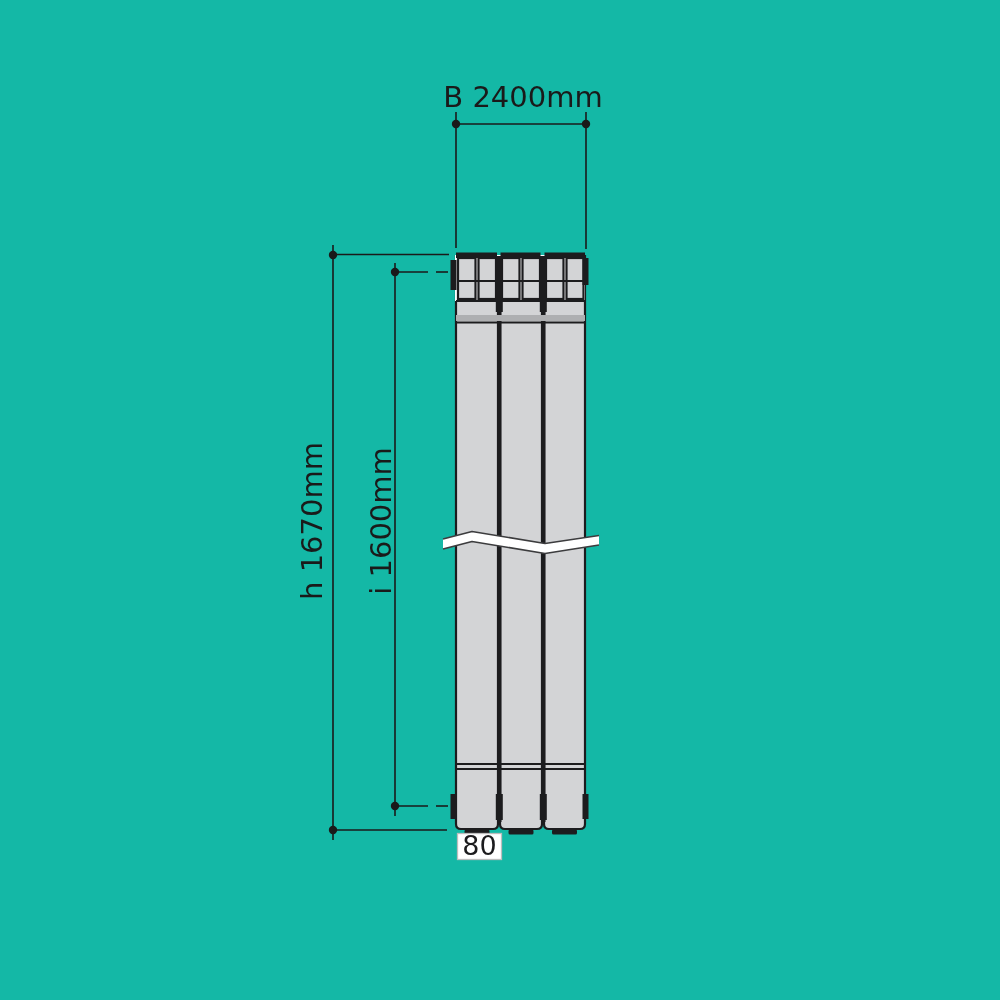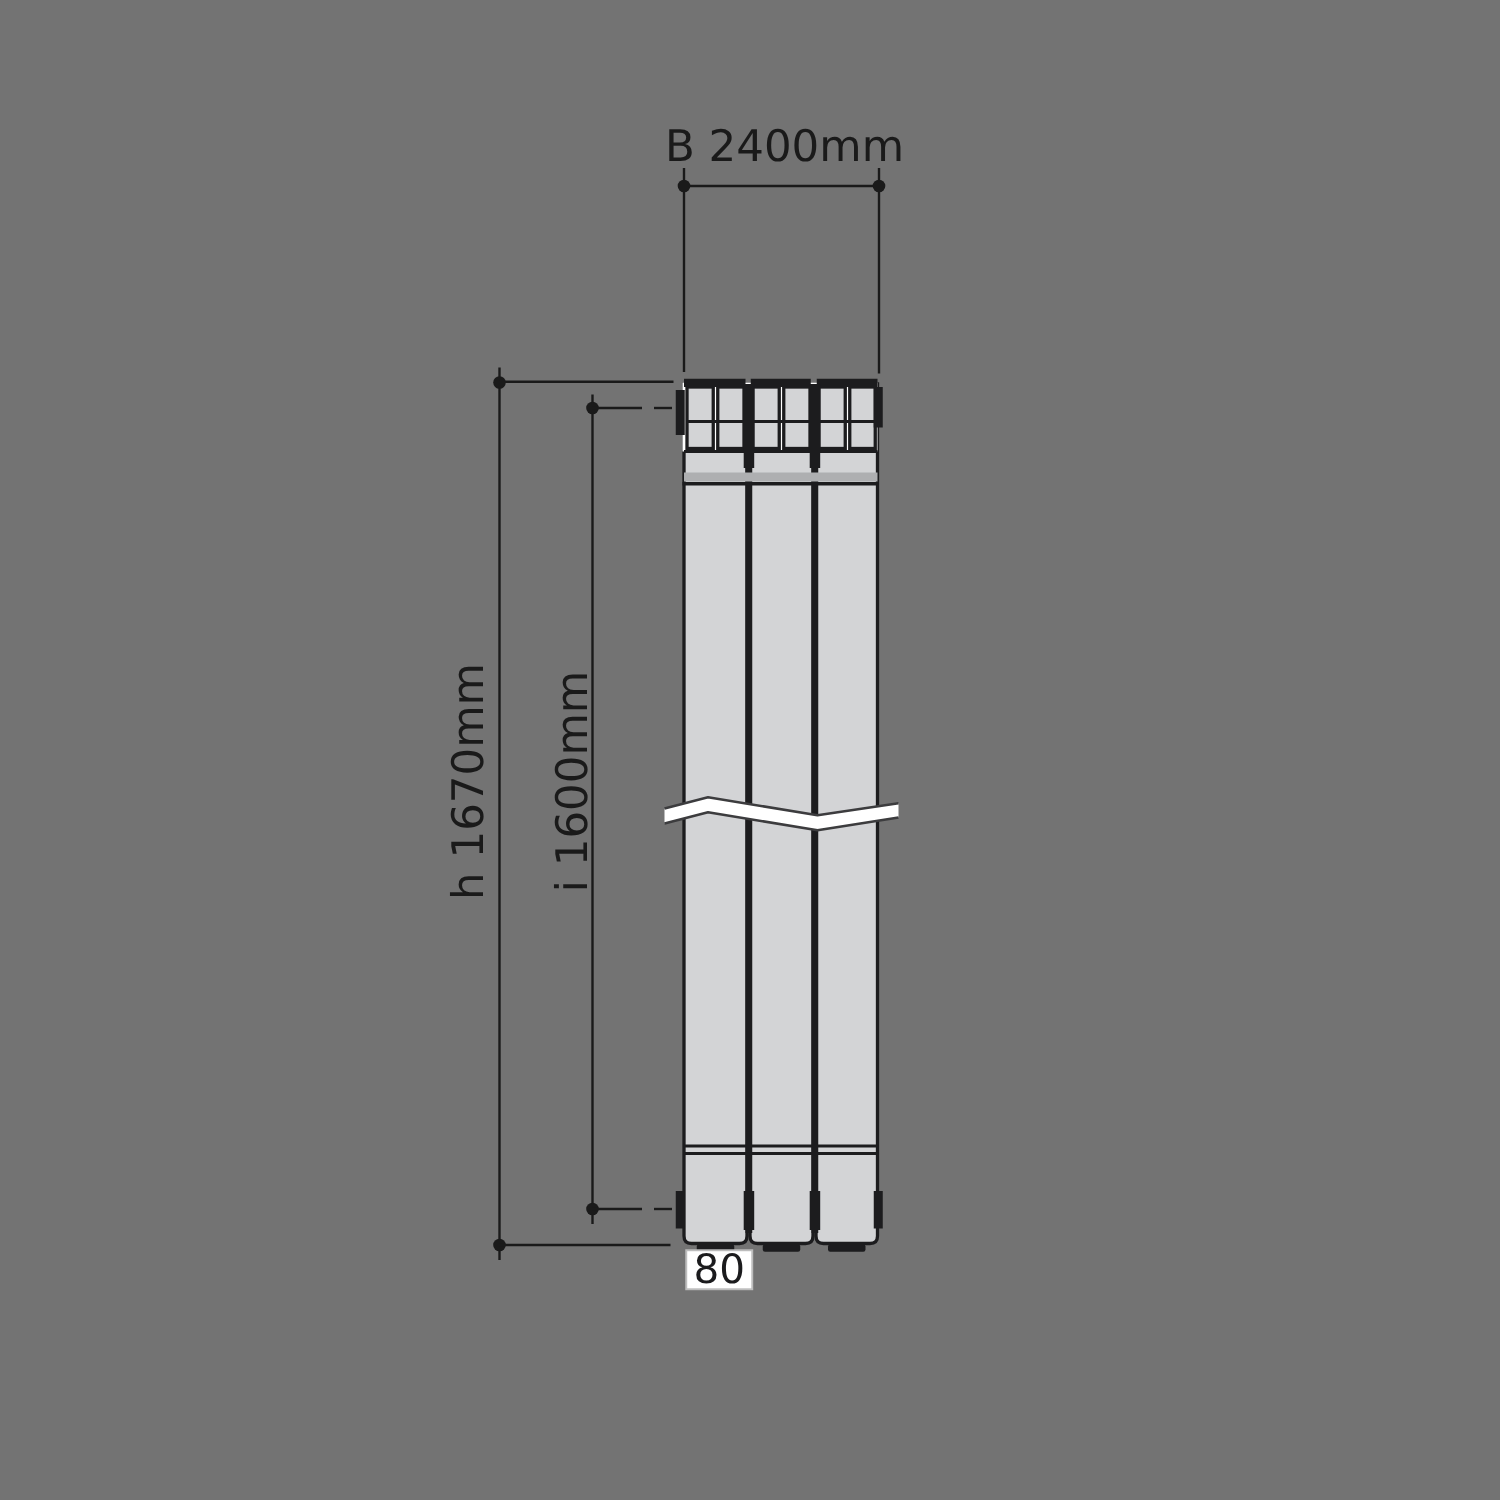--- a/index.html
+++ b/index.html
@@ -1,20 +1,20 @@
 <!DOCTYPE html>
 <html><head>
 <meta charset="utf-8">
 <style>
   html, body { margin: 0; padding: 0; background: #ffffff; }
   .canvas {
     position: relative;
     width: 1000px;
     height: 1000px;
-    background: #737373;
+    background: #14b8a6;
     font-family: "DejaVu Sans", sans-serif;
     overflow: hidden;
   }
   .canvas svg { position: absolute; left: 0; top: 0; }
 
   
   .fill-body   { fill: #d3d4d6; }
   .fill-strip  { fill: #aeafb1; }
   .fill-dark   { fill: #1c1c1e; }
   .fill-white  { fill: #ffffff; }

